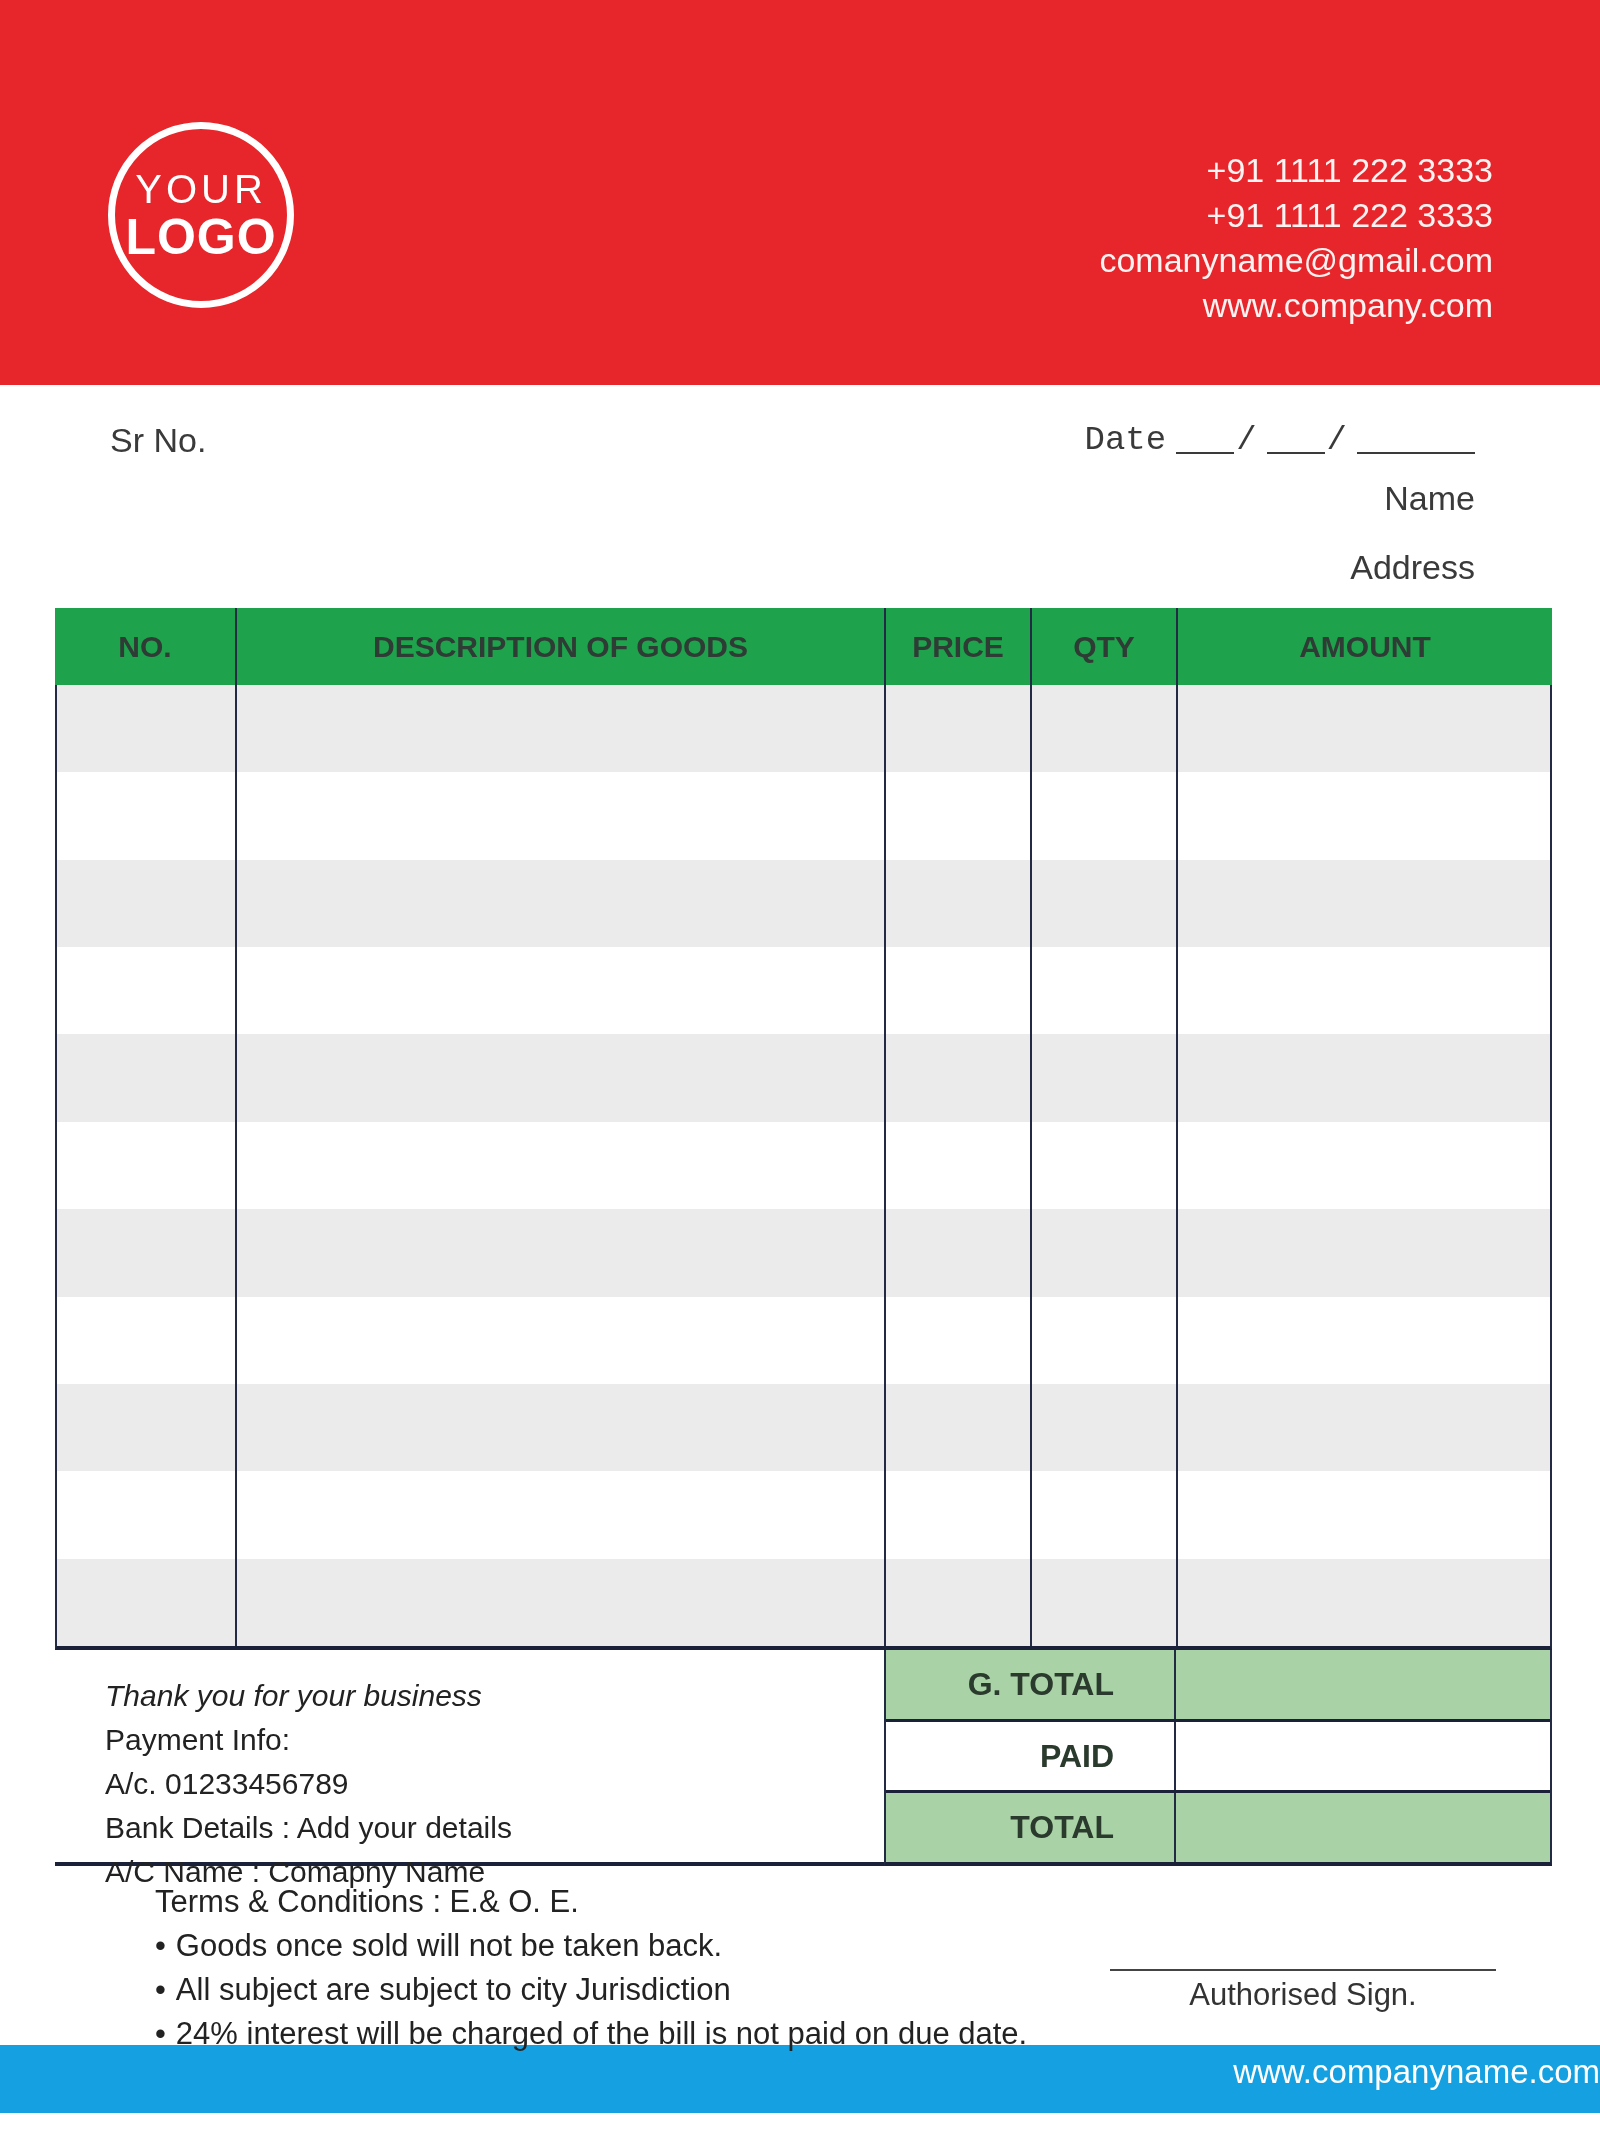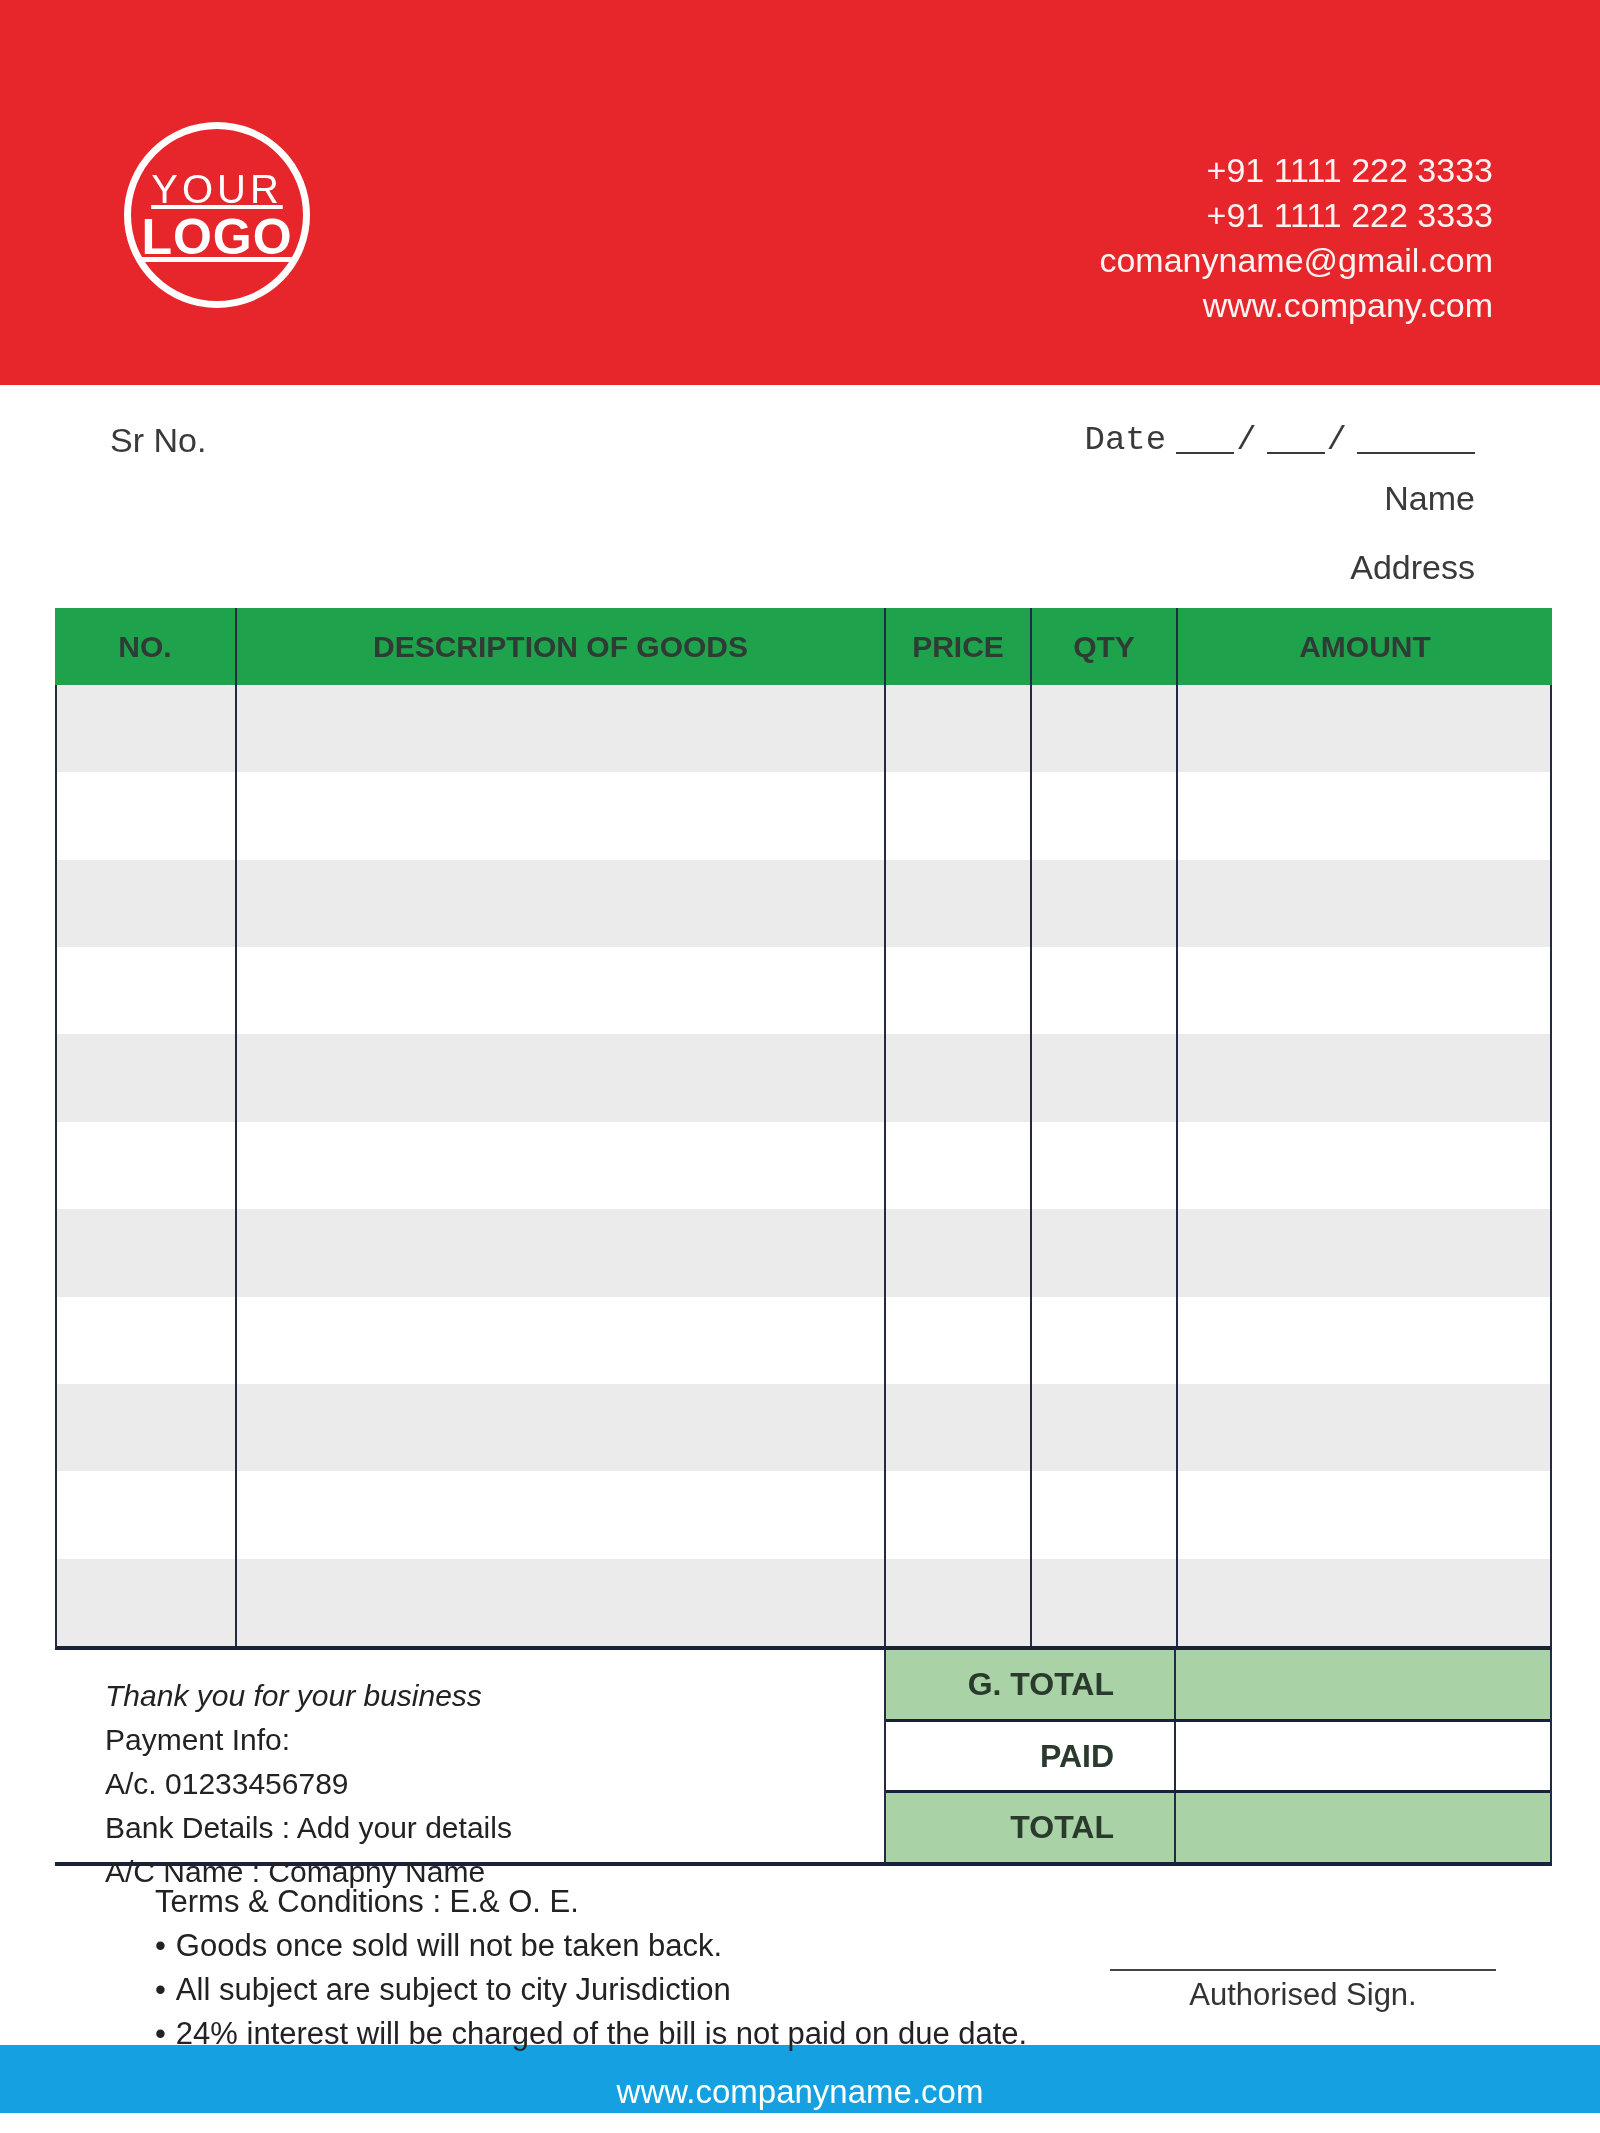--- a/index.html
+++ b/index.html
@@ -6,22 +6,22 @@
     --red:#e7262b; --green:#1fa24c; --lightgreen:#a9d2a7; --blue:#15a1e1;
     --stripe:#ebebeb; --line:#232a44; --thick:#1b2138; --ink:#3a3a3a; --contact:#fdf3f2;
   }
   *{margin:0;padding:0;box-sizing:border-box;}
   html,body{background:#fff;}
   body{font-family:"Liberation Sans", sans-serif; color:var(--ink);}
   .page{position:relative;width:1600px;height:2133px;background:#fff;overflow:hidden;}
 
   
   .red-header{position:relative;height:385px;background:var(--red);}
-  .logo{position:absolute;left:124px;top:122px;width:186px;height:186px;border:7px solid #fff;
-        border-radius:50%;display:flex;flex-direction:column;align-items:center;justify-content:center;color:#fff;text-decoration:underline;}
+  .logo{position:absolute;left:108px;top:122px;width:186px;height:186px;border:7px solid #fff;
+        border-radius:50%;display:flex;flex-direction:column;align-items:center;justify-content:center;color:#fff;}
   .logo-your{font-size:40px;letter-spacing:4px;font-weight:400;line-height:1.05;}
   .logo-logo{font-size:50px;letter-spacing:1px;font-weight:700;line-height:1.0;margin-top:2px;}
   .contact{position:absolute;right:107px;top:148px;text-align:right;color:var(--contact);
            font-size:34px;line-height:45px;font-weight:400;}
 
   
   .meta{height:223px;padding:26px 125px 0 110px;font-size:34px;color:var(--ink);}
   .meta-row{display:flex;align-items:flex-end;height:48px;}
   .meta-row + .meta-row{margin-top:21px;flex-direction:column;}
   .label{line-height:1.1;white-space:nowrap;}
@@ -65,22 +65,22 @@
   .t-value{flex:1;}
 
   
   .terms{position:relative;height:179px;padding-left:45px;}
   .terms-left{padding:14px 0 0 110px;font-size:31px;line-height:44px;color:#222;}
   .bullet{margin-right:10px;}
   .sign{position:absolute;right:104px;top:103px;width:386px;text-align:center;font-size:31px;color:#333;}
   .sign-line{border-top:2px solid #444;margin-bottom:6px;}
 
   
-  .blue-footer{height:68px;background:var(--blue);color:#fff;text-align:center;
-               font-size:33px;padding-top:28px;}
+  .blue-footer{height:68px;background:var(--blue);color:#fff;text-align:right;
+               font-size:33px;padding-top:8px;}
 </style>
 </head>
 <body>
 
 <div class="page">
 
   <header class="red-header">
     <div class="logo">
       <span class="logo-your">YOUR</span>
       <span class="logo-logo">LOGO</span>

